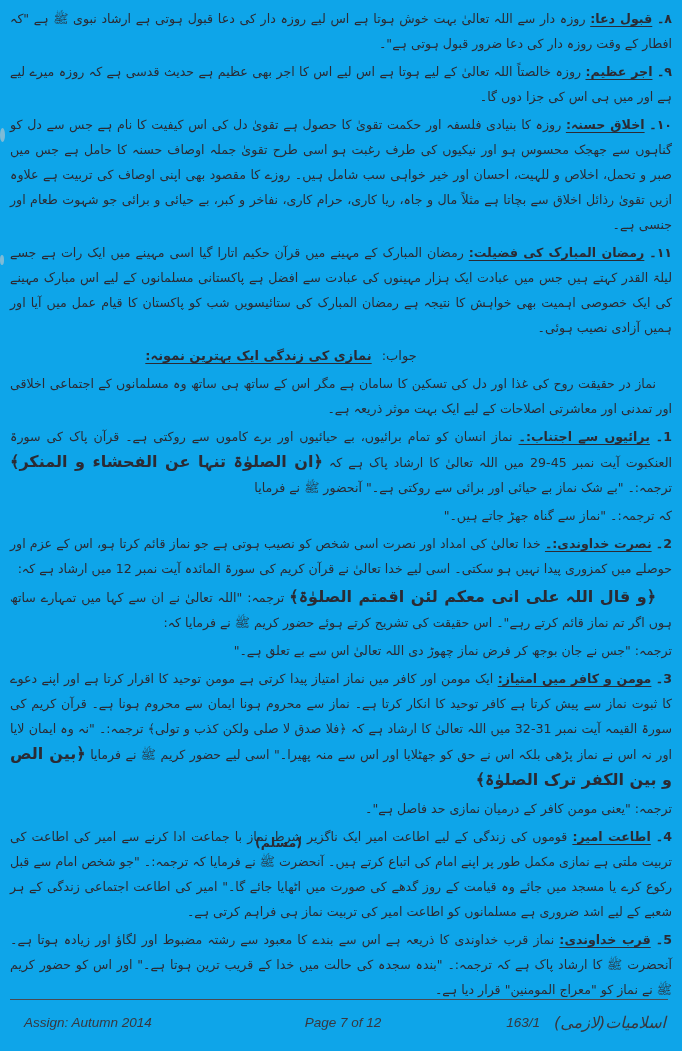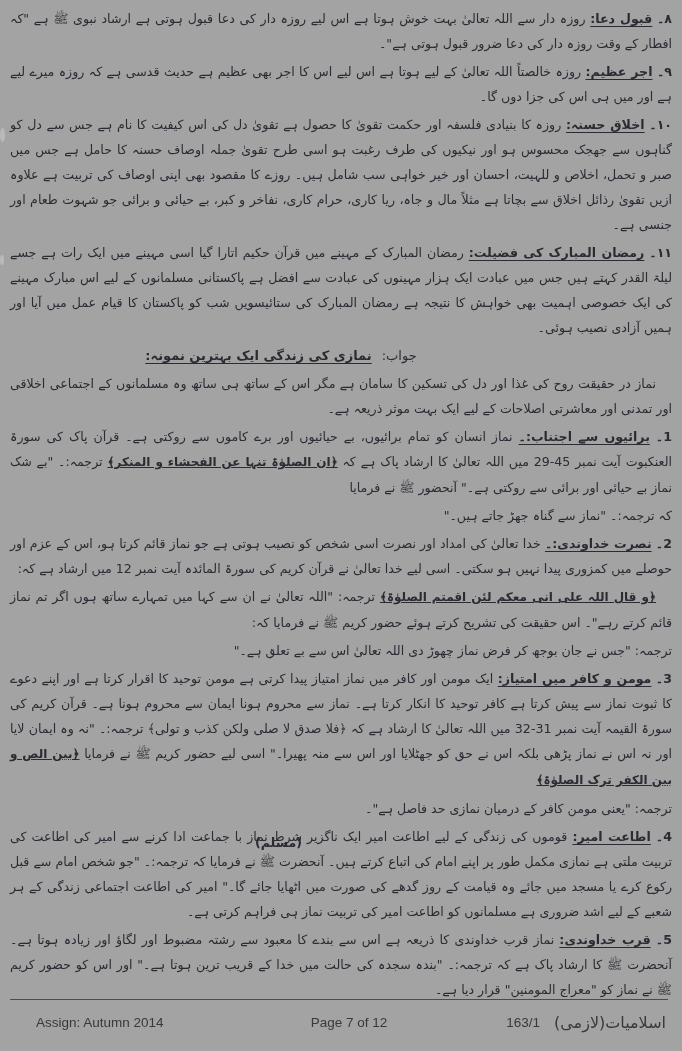--- a/index.html
+++ b/index.html
@@ -1,39 +1,39 @@
 <!DOCTYPE html>
 <html lang="ur"><head>
 <meta charset="utf-8">
 <style>
   html,body{margin:0;padding:0;}
   body{background:#ffffff;}
   .page{
     position:relative;
     width:682px;height:1051px;
-    background:#a3a3a3;
+    background:#0ea5e9;
     overflow:hidden;
     font-family:"DejaVu Sans",sans-serif;
     color:#2b2b34;
     box-sizing:border-box;
   }
   .content{
     position:absolute;
     top:6px;left:10px;right:10px;
     direction:rtl;
   }
   p{margin:0 0 3px 0;}
   .item{
     font-size:12.6px;
     line-height:25px;
     text-align:justify;
   }
   .num{font-weight:bold;white-space:nowrap;}
   .h{font-weight:bold;text-decoration:underline;text-underline-offset:3px;}
-  .arabic{font-weight:bold;font-size:12px;text-decoration:underline;}
+  .arabic{font-weight:bold;font-size:16px;}
   .short{text-align:right;}
   .question{
     font-size:16.5px;font-weight:bold;
     line-height:30px;
     margin:22px 0 6px 0;
     text-align:right;
   }
   .q-label{margin-left:26px;}
   .answer{
     font-size:13px;line-height:26px;
@@ -47,23 +47,23 @@
   .source{
     position:absolute;left:37%;top:14px;
     font-weight:bold;
     margin-top:20px;
   }
   .footer-rule{
     position:absolute;left:10px;right:14px;top:999px;
     border-top:1.6px solid #4a4a52;
   }
   .footer{
-    position:absolute;left:16px;right:0;top:1012px;height:30px;
+    position:absolute;left:4px;right:0;top:1012px;height:30px;
     font-family:"Liberation Sans",sans-serif;
-    font-size:13.5px;color:#38383f;
+    font-size:13.5px;color:#38383f;font-style:italic;
   }
   .f-left{position:absolute;left:20px;top:3px;}
   .f-center{position:absolute;left:0;right:0;text-align:center;top:3px;}
   .f-right{position:absolute;right:16px;top:1px;direction:ltr;}
   .f-code{margin-right:14px;vertical-align:middle;}
   .f-urdu{font-family:"DejaVu Sans",sans-serif;font-size:16px;vertical-align:middle;}
   .speck{position:absolute;background:#c9c9c9;border-radius:50%;opacity:.6;}
 </style>
 </head>
 <body>

